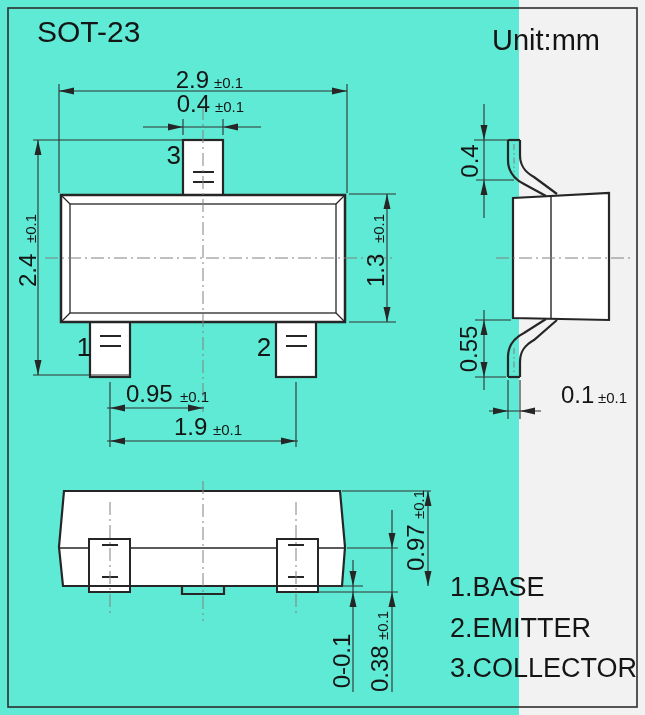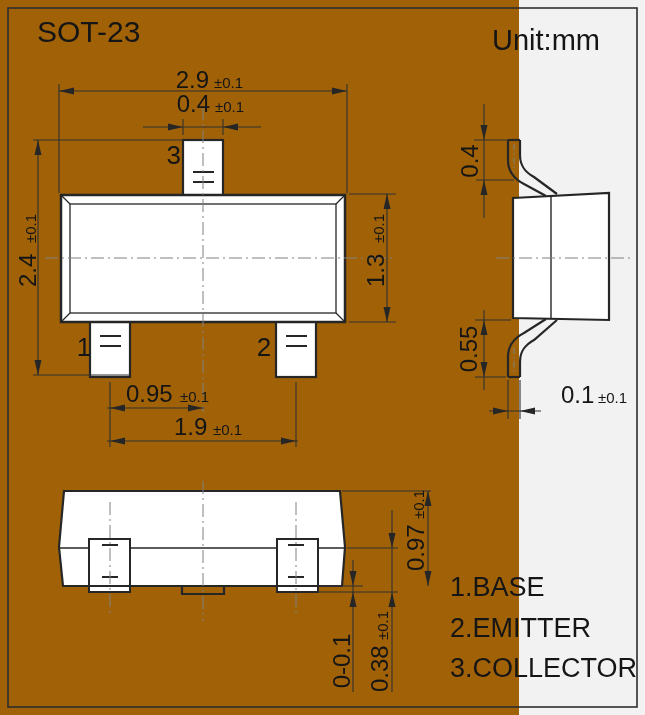--- a/index.html
+++ b/index.html
@@ -1,16 +1,16 @@
 <!DOCTYPE html>
 <html><head>
 <meta charset="utf-8">
 <style>
   html,body{margin:0;padding:0;background:#f2f2f2;}
-  .page{position:relative;width:519px;height:715px;background:#a16207;font-family:"Liberation Sans", sans-serif;}
+  .page{position:relative;width:519px;height:715px;background:#5eead4;font-family:"Liberation Sans", sans-serif;}
   svg{display:block;}
   svg text{fill:#151515;font-family:"Liberation Sans", sans-serif;}
   .outline{fill:none;stroke:#262626;stroke-width:2.2;}
   .outline-f{fill:#ffffff;stroke:#262626;stroke-width:2.2;}
   .outline-thick{fill:#ffffff;stroke:#262626;stroke-width:2.5;}
   .mid{fill:none;stroke:#262626;stroke-width:1.4;}
   .thin{fill:none;stroke:#303030;stroke-width:1.1;}
   .arrow{fill:#262626;stroke:none;}
   .cl{fill:none;stroke:#808080;stroke-width:1;stroke-dasharray:13 4 2 4;}
   .cls{fill:none;stroke:#808080;stroke-width:1;stroke-dasharray:6 3 1.5 3;}

